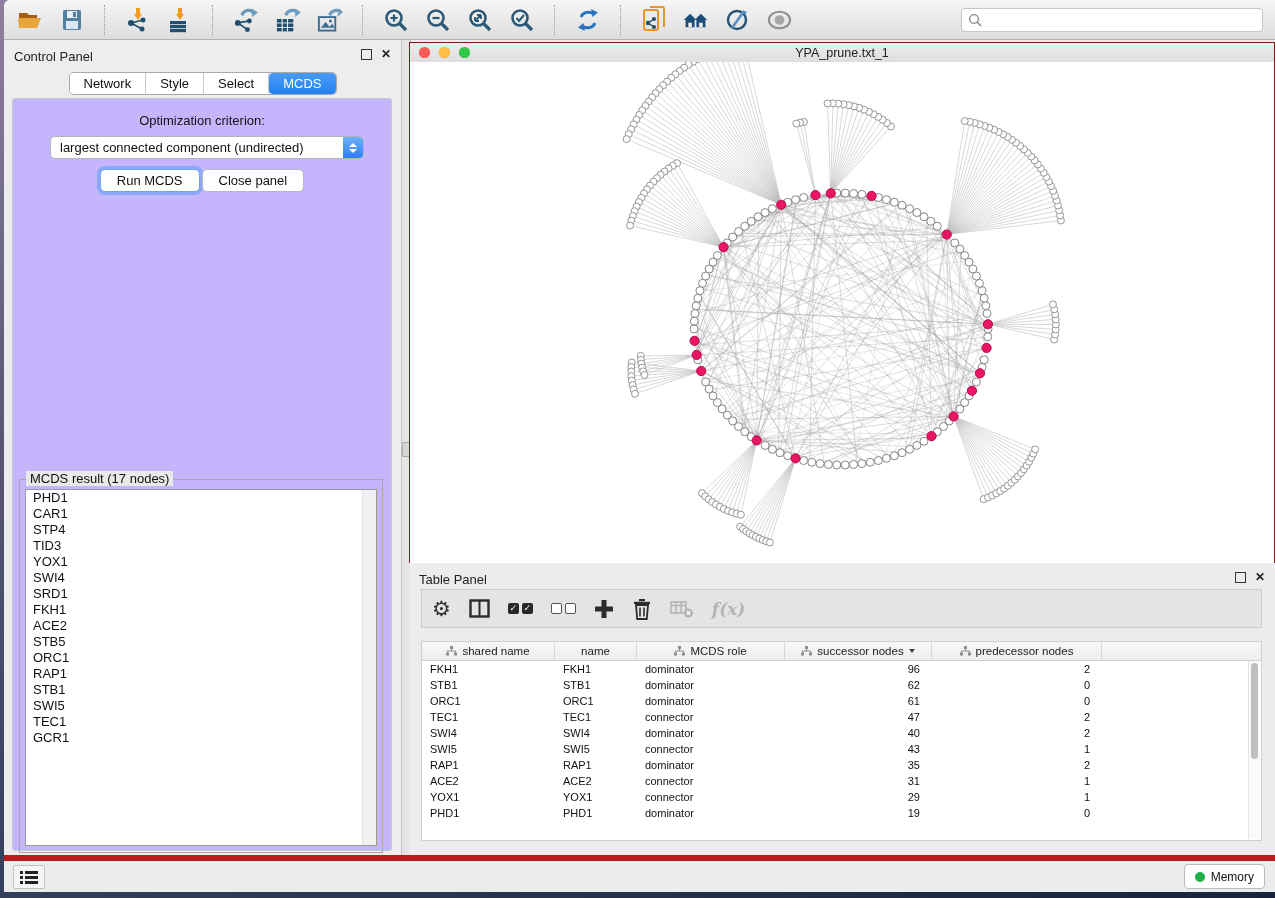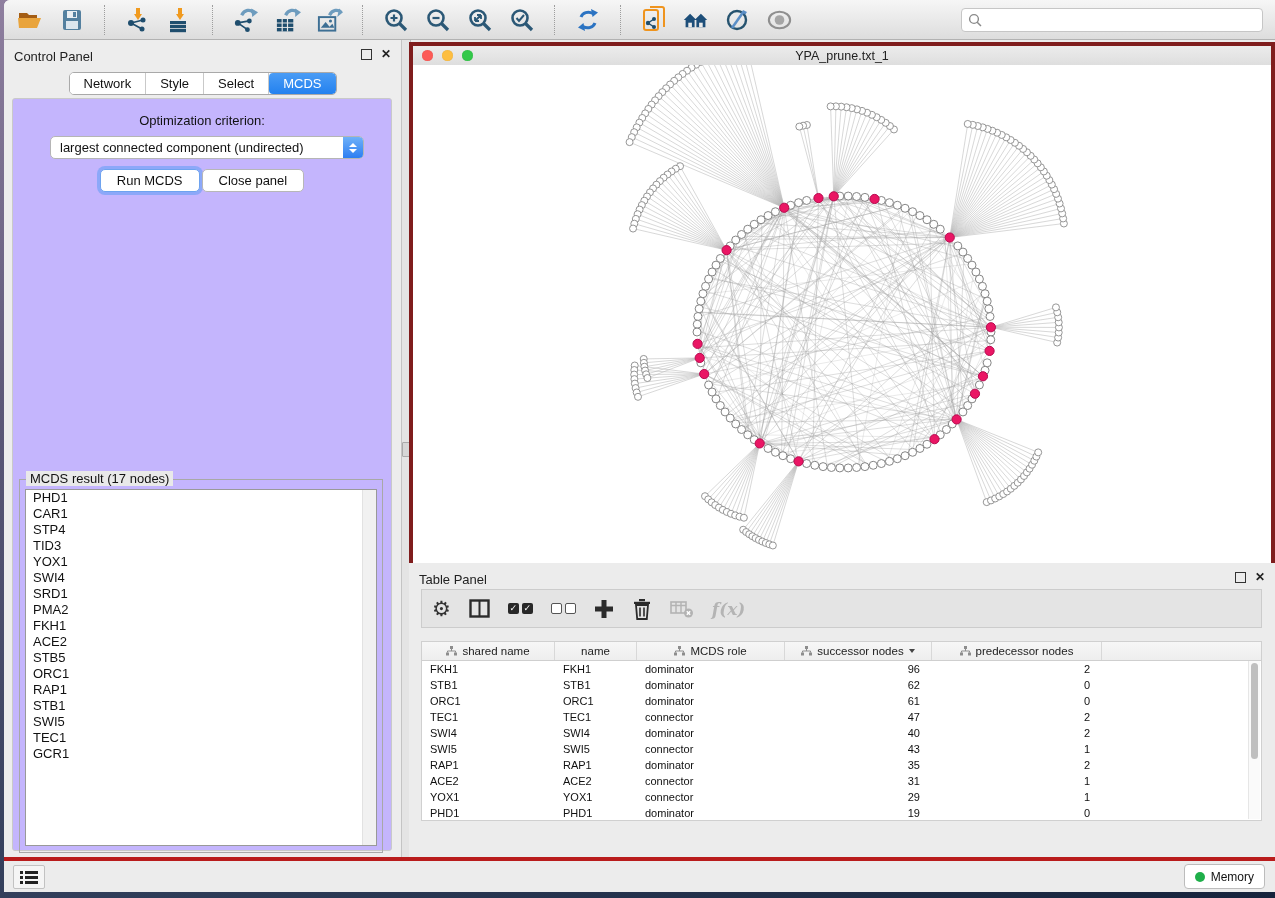--- a/index.html
+++ b/index.html
@@ -46,57 +46,57 @@
   .listbox{position:absolute;left:5px;right:5px;top:9px;bottom:6px;background:#fff;border:1px solid #999;overflow:hidden;}
   .mcds-item{font-size:13px;line-height:16px;padding-left:7px;color:#111;}
   .list-scroll{position:absolute;top:0;bottom:0;right:0;width:13px;background:#f1f1f1;border-left:1px solid #e2e2e2;}
   
   #v-split{position:absolute;left:397px;top:40px;width:8px;bottom:31px;background:#e4e4e4;
     border-left:1px solid #c4c4c4;border-right:1px solid #bdbdbd;}
   #v-split .grip{position:absolute;top:402px;left:0px;width:6px;height:13px;background:#d6d6d6;
     border:1px solid #a9a9a9;border-radius:1px;}
   
   #network-window{position:absolute;left:405px;right:0;top:42px;height:672px;background:#fff;
-    border:4px solid #7f1d1d;box-sizing:border-box;}
+    border:1px solid #7f1d1d;box-sizing:border-box;}
   .net-titlebar{position:absolute;top:0;left:0;right:0;height:19px;background:linear-gradient(#ececec,#dedede);
     border-bottom:1px solid #c2c2c2;display:flex;align-items:center;}
   .tl{width:11px;height:11px;border-radius:50%;margin-left:9px;flex:0 0 auto;}
   .tl.red{background:#fc5b57;box-shadow:inset 0 0 1px #d94744;}
   .tl.yellow{background:#fdbe41;box-shadow:inset 0 0 1px #d8a135;}
   .tl.green{background:#34c84a;box-shadow:inset 0 0 1px #27a83b;}
   .net-title{position:absolute;left:0;right:0;text-align:center;font-size:12.5px;color:#222;}
   #net-canvas{position:absolute;top:19px;left:0;right:0;bottom:0;background:#fff;overflow:hidden;}
   #canvas-grip{position:absolute;left:372px;bottom:2px;width:9px;height:8px;background:#dcdcdc;border:1px solid #b5b5b5;}
   
   #table-panel{position:absolute;left:405px;right:0;top:563px;bottom:31px;background:#ececec;}
   #tp-toolbar{position:absolute;left:12px;right:13px;top:26px;height:39px;background:#e4e4e4;
     border:1px solid #cccccc;display:flex;align-items:center;padding:0 10px;gap:18px;box-sizing:border-box;}
   .tpi{display:flex;align-items:center;justify-content:center;height:26px;}
   .cb{width:11px;height:11px;border-radius:2px;display:inline-block;}
   .cb.on{background:#282828;color:#fff;font-size:9px;line-height:11px;text-align:center;}
   .cb.off{background:#fff;border:1.5px solid #555;box-sizing:border-box;}
   .fx{font-family:"DejaVu Serif",serif;font-style:italic;font-size:17px;color:#b4b4b4;font-weight:bold;}
-  #tbl{position:absolute;left:12px;right:13px;top:78px;height:180px;background:#fff;border:1px solid #d0d0d0;box-sizing:border-box;overflow:hidden;}
+  #tbl{position:absolute;left:12px;right:13px;top:78px;height:200px;background:#fff;border:1px solid #d0d0d0;box-sizing:border-box;overflow:hidden;}
   #tbl-head{display:flex;height:18px;background:linear-gradient(#f7f7f7,#eeeeee);border-bottom:1px solid #cfcfcf;}
   .hcell{display:flex;align-items:center;justify-content:center;gap:5px;font-size:11.5px;color:#222;
     border-right:1px solid #d8d8d8;box-sizing:border-box;flex:0 0 auto;}
   .sort-dn{width:0;height:0;border-left:3.5px solid transparent;border-right:3.5px solid transparent;border-top:4px solid #444;}
   .trow{display:flex;height:16px;align-items:center;}
   .tcell{font-size:11px;color:#111;box-sizing:border-box;flex:0 0 auto;white-space:nowrap;overflow:hidden;}
   .tcell.txt{padding-left:8px;text-align:left;}
   .tcell.num{padding-right:12px;text-align:right;}
   #tbl-scroll{position:absolute;right:1px;top:19px;bottom:1px;width:11px;background:#fafafa;border-left:1px solid #e6e6e6;}
   #tbl-thumb{position:absolute;top:2px;left:1.5px;width:7px;height:96px;background:#bfbfbf;border-radius:4px;}
   .tp-tabs{position:absolute;top:271px;left:50%;transform:translateX(-50%);display:flex;height:19px;
     border:1px solid #ababab;border-radius:5px;background:#fff;overflow:hidden;}
   .tp-tab{padding:0 13px;font-size:12.5px;color:#111;display:flex;align-items:center;border-right:1px solid #c9c9c9;background:#fff;white-space:nowrap;}
   .tp-tab:last-child{border-right:none;}
   .tp-tab.active{background:linear-gradient(#4a9cf5,#2381ef);color:#fff;border-radius:4px;}
   
-  #status-bar{position:absolute;left:0;right:0;bottom:0;height:31px;background:#ececec;border-top:4px solid #b91c1c;}
+  #status-bar{position:absolute;left:0;right:0;bottom:0;height:31px;background:#ececec;border-top:6px solid #b91c1c;}
   #list-btn{position:absolute;left:9px;top:4px;width:30px;height:22px;background:#f5f5f5;border:1px solid #c2c2c2;
     border-radius:2px;display:flex;align-items:center;justify-content:center;}
   #memory-btn{position:absolute;right:10px;top:3px;height:23px;background:#fff;border:1px solid #bcbcbc;border-radius:4px;
     display:flex;align-items:center;gap:6px;padding:0 10px;font-size:12px;color:#111;}
   .mem-dot{width:10px;height:10px;border-radius:50%;background:#1faf4a;}
 </style>
 </head>
 <body>
 
 <div id="app">
@@ -278,21 +278,20 @@
         <span class="legend">MCDS result (17 nodes)</span>
         <div class="listbox">
           <div id="mcds-list">
               <div class="mcds-item">PHD1</div>
               <div class="mcds-item">CAR1</div>
               <div class="mcds-item">STP4</div>
               <div class="mcds-item">TID3</div>
               <div class="mcds-item">YOX1</div>
               <div class="mcds-item">SWI4</div>
               <div class="mcds-item">SRD1</div>
-              <div class="mcds-item">PMA2</div>
               <div class="mcds-item">FKH1</div>
               <div class="mcds-item">ACE2</div>
               <div class="mcds-item">STB5</div>
               <div class="mcds-item">ORC1</div>
               <div class="mcds-item">RAP1</div>
               <div class="mcds-item">STB1</div>
               <div class="mcds-item">SWI5</div>
               <div class="mcds-item">TEC1</div>
               <div class="mcds-item">GCR1</div>
             </div>

